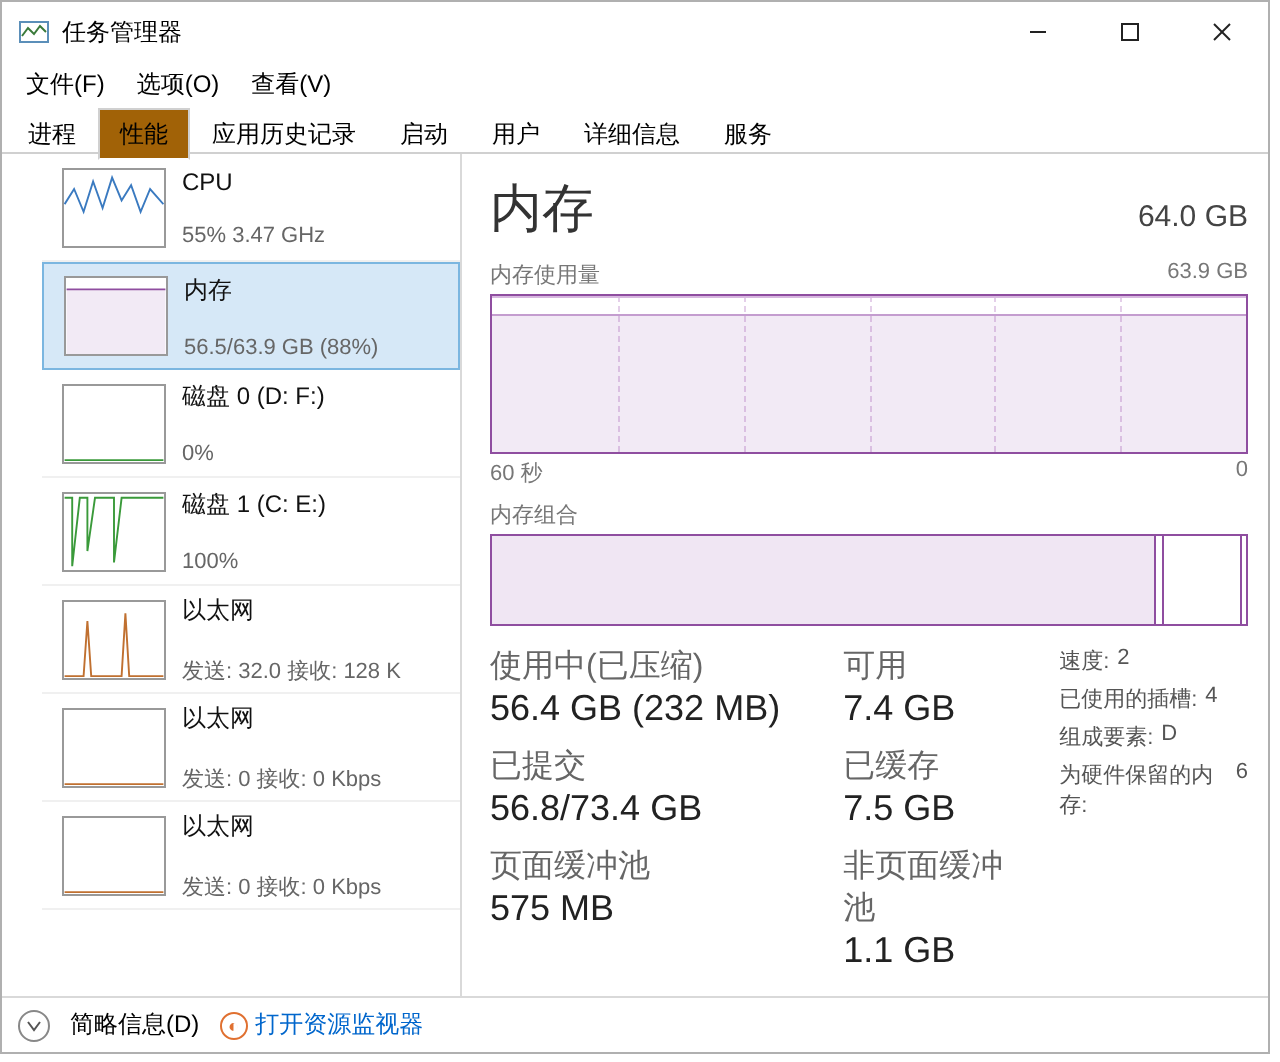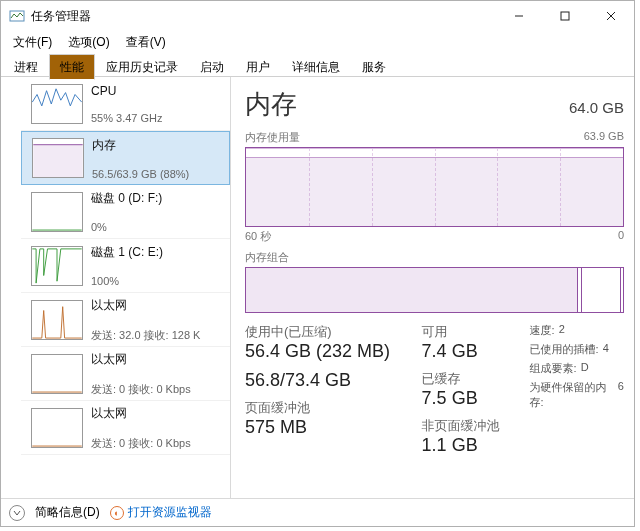--- a/index.html
+++ b/index.html
@@ -37,21 +37,21 @@
   .graph-label-row { display:flex; justify-content: space-between; font-size: 11px; color:#777; margin-top: 8px; }
   .graph-box { border: 1px solid #8f4ea0; height: 80px; margin-top: 2px; background: #fff; position: relative; overflow:hidden; }
   .graph-box.mem-usage::after { content:""; position:absolute; inset:0; border-top: 1px solid #d7b8df; }
   .graph-grid-v { position:absolute; top:0; bottom:0; width:0; border-left:1px dashed #e4cfe9; }
   .graph-fill { position:absolute; left:0; right:0; bottom:0; background: rgba(150,80,170,0.12); border-top:1px solid rgba(150,80,170,0.5); }
   .comp-box { border: 1px solid #8f4ea0; height: 46px; margin-top: 2px; position: relative; }
   .comp-seg { position:absolute; top:0; bottom:0; border-right:1px solid #8f4ea0; }
   .axis-row { display:flex; justify-content: space-between; font-size: 11px; color:#777; margin-top: 2px; }
   .stats { display:flex; margin-top: 10px; gap: 18px; }
   .stats .col { display:flex; flex-direction:column; gap: 8px; }
-  .stats .lbl { font-size: 13px; color:#666; }
+  .stats .lbl { font-size: 16px; color:#666; }
   .stats .val { font-size: 18px; color:#222; white-space:nowrap; }
   .pair { display:flex; flex-direction:column; }
   .meta-col { margin-left: 6px; display:flex; flex-direction:column; gap:4px; font-size:11px; color:#555; }
   .meta-col .row { display:flex; justify-content: flex-start; gap:4px; }
   
   .footer { height: 28px; border-top: 1px solid #d9d9d9; display:flex; align-items:center; padding-left:8px; gap: 10px; font-size:12px; }
   .footer .chev { width:16px; height:16px; border:1px solid #888; border-radius:50%; display:flex; align-items:center; justify-content:center; font-size:10px; }
   .footer .link { color:#0066cc; display:flex; align-items:center; gap:4px; }
   .footer .link .ico { width:14px; height:14px; border:1px solid #e07030; border-radius:50%; display:flex; align-items:center; justify-content:center; color:#e07030; font-size:9px; }
 </style>
@@ -217,20 +217,21 @@
         <div class="comp-seg" style="left:89%; width:10.5%;"></div>
       </div>
 
       <div class="stats">
         <div class="col" style="width:170px;">
           <div class="pair">
               <span class="lbl">使用中(已压缩)</span>
               <span class="val">56.4 GB (232 MB)</span>
             </div>
           <div class="pair">
+              <span class="lbl">已提交</span>
               <span class="val">56.8/73.4 GB</span>
             </div>
           <div class="pair">
               <span class="lbl">页面缓冲池</span>
               <span class="val">575 MB</span>
             </div>
         </div>
         <div class="col" style="width:90px;">
           <div class="pair">
               <span class="lbl">可用</span>

